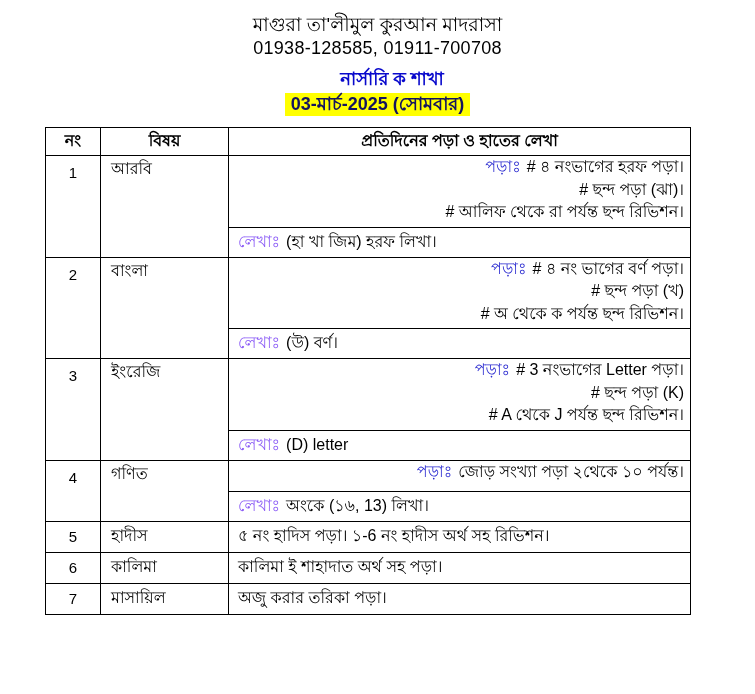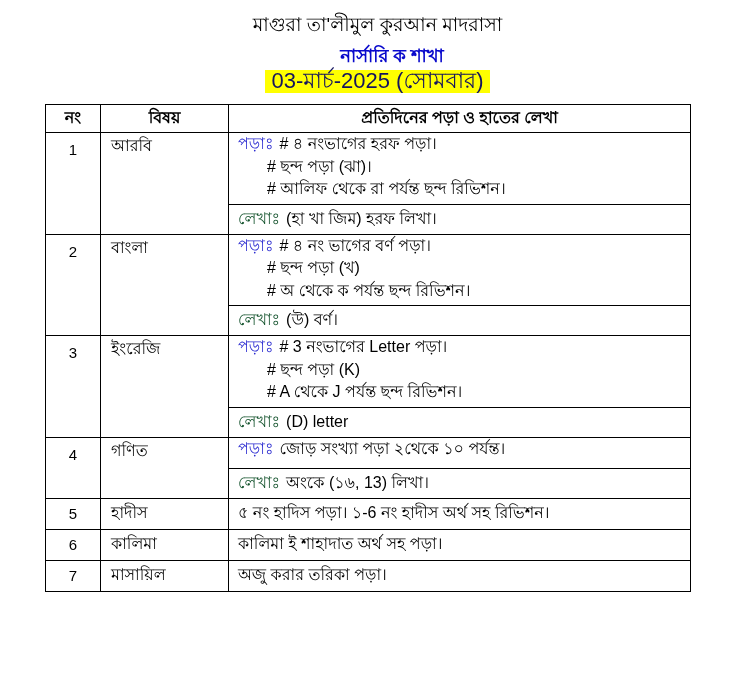--- a/index.html
+++ b/index.html
@@ -30,22 +30,23 @@
     font-weight: bold;
     color: #0909cc;
     margin-left: 29px;
   }
   .date-badge {
     display: inline-block;
     margin-top: 1px;
     padding: 1px 6px 2px 6px;
     background: #ffff00;
     color: #14145f;
-    font-size: 22px;
+    font-size: 18px;
     line-height: 20px;
+    font-weight: bold;
   }
   table.lesson-table {
     border-collapse: collapse;
     table-layout: fixed;
     width: 645px;
     margin: 11px 0 0 45px;
     font-size: 16px;
   }
   .lesson-table th, .lesson-table td {
     border: 1.5px solid #000000;
@@ -70,41 +71,43 @@
     padding: 0 0 0 10px;
   }
   tr.tall td.serial  { vertical-align: top; padding-top: 8px; }
   tr.tall td.subject { vertical-align: top; }
   td.cell { padding-left: 9px; padding-right: 6px; }
   td.cell-read {
     vertical-align: top;
     padding-top: 0;
     padding-bottom: 3px;
     line-height: 22.5px;
+    text-align: right;
   }
   tr.short td.cell-read { height: 31px; }
   td.cell-write {
     height: 30px;
     vertical-align: middle;
   }
   td.cell-single {
     height: 31px;
     vertical-align: middle;
   }
   .read-line.cont { padding-left: 29px; }
   .lbl-read  { color: #2b2bd0; margin-right: 6px; }
-  .lbl-write { color: #14532d; margin-right: 6px; }
+  .lbl-write { color: #8b5cf6; margin-right: 6px; }
 </style>
 </head>
 <body>
 
 <div class="page">
 
   <div class="doc-header">
     <div class="org-name">মাগুরা তা'লীমুল কুরআন মাদরাসা</div>
+    <div class="org-phones">01938-128585, 01911-700708</div>
     <div class="section-title">নার্সারি ক শাখা</div>
     <div>
       <span class="date-badge">03-মার্চ-2025 (সোমবার)</span>
     </div>
   </div>
 
   <table class="lesson-table">
     <colgroup>
       <col style="width:55px">
       <col style="width:128px">

